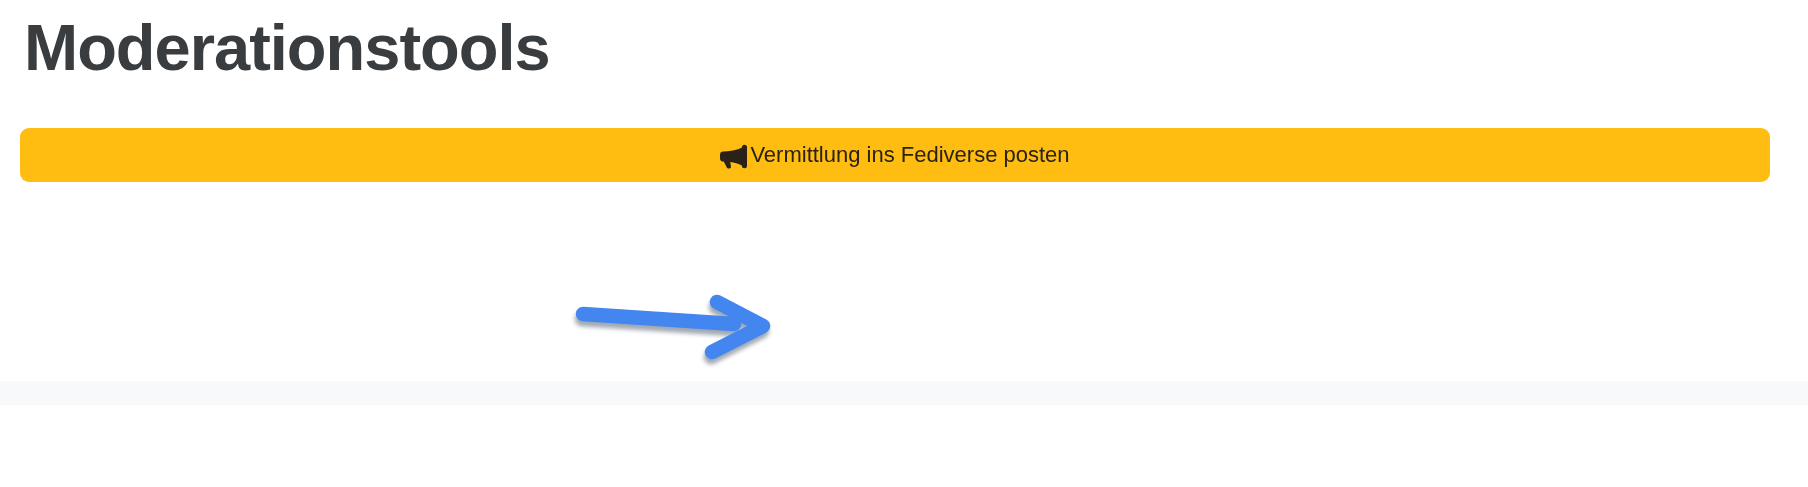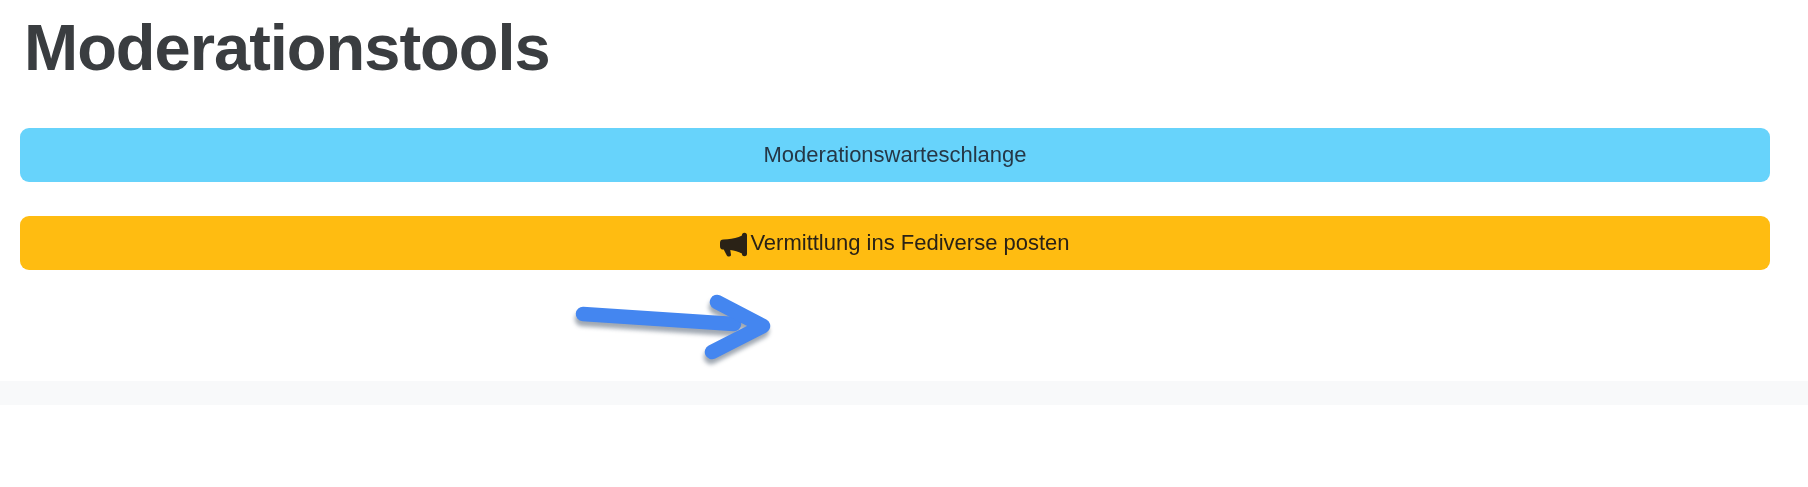--- a/index.html
+++ b/index.html
@@ -75,21 +75,20 @@
 </style>
 </head>
 <body>
 
 <div class="page">
 
   <h1 class="title">Moderationstools</h1>
 
   <div class="stack">
 
-    <button class="btn btn-info">Moderationswarteschlange</button>
 
 
 
     <button class="btn btn-warning">
       <span class="icon-wrap">
         <svg width="27" height="27" viewBox="0 0 16 16" aria-hidden="true">
           <path fill="#2a2216" d="M13 2.5a1.5 1.5 0 0 1 3 0v11a1.5 1.5 0 0 1-3 0v-.214c-2.162-1.241-4.49-1.843-6.912-2.083l.405 2.712A1 1 0 0 1 5.51 15.1h-.548a1 1 0 0 1-.916-.599l-1.85-3.49-.202-.003A2.014 2.014 0 0 1 0 9V7a2.02 2.02 0 0 1 1.992-2.013 74.663 74.663 0 0 0 2.483-.075c3.043-.154 6.148-.849 8.525-2.199V2.5z"></path>
         </svg>
       </span>
       <span>Vermittlung ins Fediverse posten</span>

